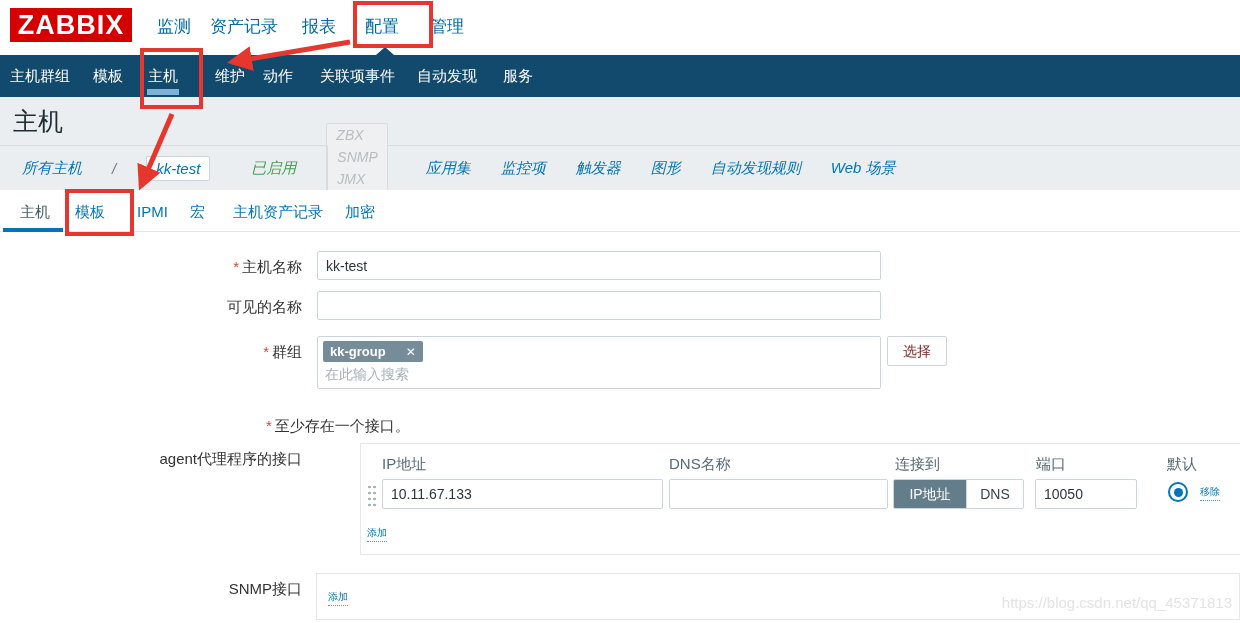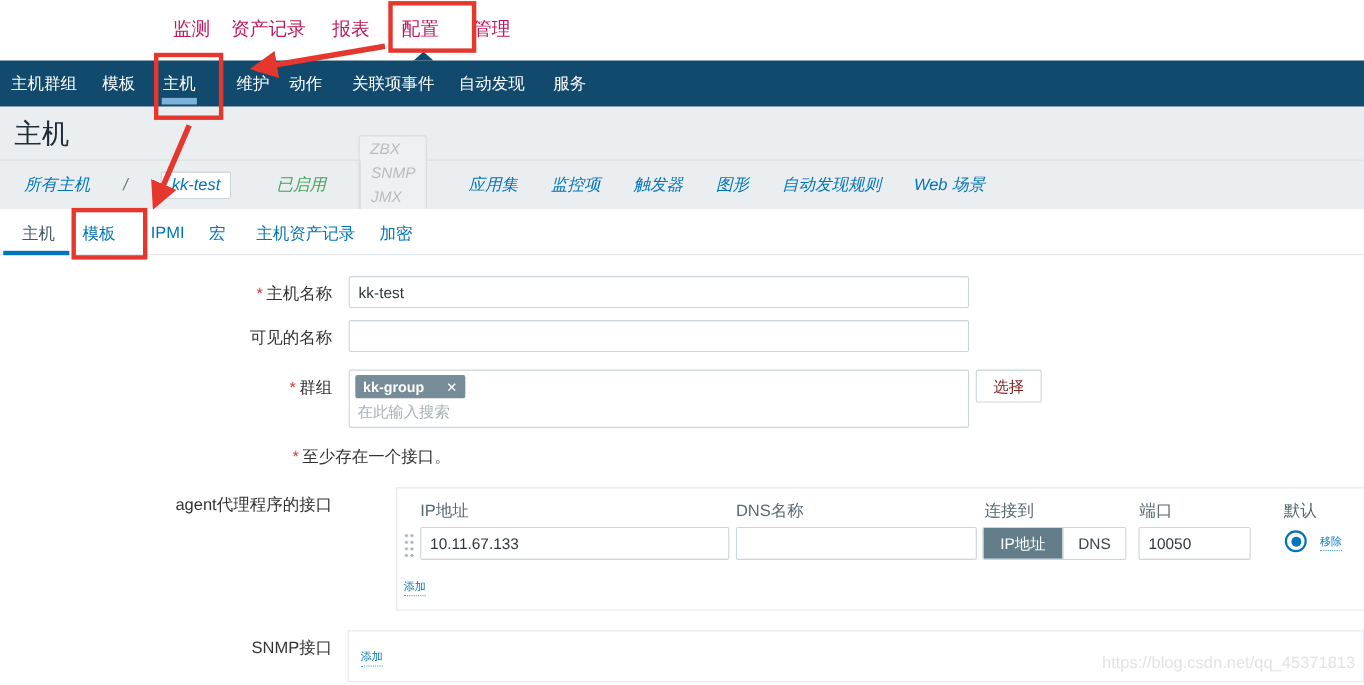--- a/index.html
+++ b/index.html
@@ -4,21 +4,21 @@
 <style>
   * { margin:0; padding:0; box-sizing:border-box; }
   html,body { width:1240px; height:623px; background:#fff; overflow:hidden;
               font-family:"Liberation Sans","DejaVu Sans",sans-serif; }
   #stage { position:relative; width:1240px; height:623px; }
 
   
   .topbar { position:absolute; left:0; top:0; width:1240px; height:55px; background:#fff; }
   .logo { position:absolute; left:10px; top:8px; width:122px; height:34px; background:#d40000;
           color:#fff; font-size:27px; font-weight:bold; letter-spacing:1px; text-align:center; line-height:34px; }
-  .top-item { position:absolute; top:15px; font-size:17px; color:#be185d; cursor:pointer; white-space:nowrap; }
+  .top-item { position:absolute; top:15px; font-size:17px; color:#0369a1; cursor:pointer; white-space:nowrap; }
 
   
   .subnav { position:absolute; left:0; top:55px; width:1240px; height:42px; background:#124a6d; }
   .sub-item { position:absolute; top:12px; color:#ffffff; font-size:15px; cursor:pointer; white-space:nowrap; }
   .sub-underline { position:absolute; left:147px; top:34px; width:32px; height:6px; background:#7fb2d9; }
   .caret { position:absolute; left:376px; top:-8px; width:0; height:0;
            border-left:9px solid transparent; border-right:9px solid transparent; border-bottom:8px solid #124a6d; }
 
   
   .titleband { position:absolute; left:0; top:97px; width:1240px; height:48px; background:#ebeef0; }
@@ -50,21 +50,21 @@
   .tinput::placeholder { color:#a7b1b7; }
   .multiselect { position:absolute; left:317px; top:336px; width:564px; height:53px;
                  border:1px solid #ccd5d9; border-radius:2px; background:#fff; }
   .chip { display:inline-flex; align-items:center; gap:20px; margin:4px 0 0 5px; background:#768d99;
           color:#fff; font-size:13px; font-weight:bold; padding:3px 7px; border-radius:2px; cursor:pointer; }
   .chip-x { cursor:pointer; font-size:12px; }
   .ms-placeholder { position:absolute; left:7px; top:29px; color:#a7b1b7; font-size:14px; }
   .btn { position:absolute; left:887px; top:336px; width:60px; height:30px; background:#fff;
          border:1px solid #ccd5d9; border-radius:2px; color:#7f1d1d; font-size:14px; line-height:28px;
          text-align:center; cursor:pointer; }
-  .hint { position:absolute; left:266px; top:406px; font-size:15px; color:#333; }
+  .hint { position:absolute; left:266px; top:417px; font-size:15px; color:#333; }
 
   .ifacebox { position:absolute; left:316px; width:924px; background:#fff; border:1px solid #e4e8ea; }
   .agentbox { top:443px; height:112px;margin-left:44px; }
   .snmpbox  { top:573px; height:47px; }
   .ihdr { position:absolute; top:11px; font-size:15px; color:#576a74; white-space:nowrap; }
   .iinput { top:35px; }
   .draghandle { position:absolute; left:6px; top:40px; width:10px; height:24px; cursor:grab;
                 background-image:radial-gradient(circle, #aab6bd 1.3px, transparent 1.6px);
                 background-size:5px 6px; }
   .toggle { position:absolute; left:532px; top:35px; height:30px; display:flex;
@@ -84,20 +84,21 @@
   .watermark { position:absolute; right:8px; top:594px; font-size:15px; color:#e3e3e3; z-index:5; }
 
   .overlay { position:absolute; left:0; top:0; width:1240px; height:623px; z-index:50; pointer-events:none; }
 </style>
 </head>
 <body>
 
 <div id="stage">
 
   <div class="topbar">
+    <div class="logo">ZABBIX</div>
     <div class="top-item" style="left:157px">监测</div>
     <div class="top-item" style="left:210px">资产记录</div>
     <div class="top-item" style="left:302px">报表</div>
     <div class="top-item" style="left:365px">配置</div>
     <div class="top-item" style="left:430px">管理</div>
   </div>
 
   <div class="subnav">
     <div class="caret"></div>
     <div class="sub-item" style="left:10px">主机群组</div>

